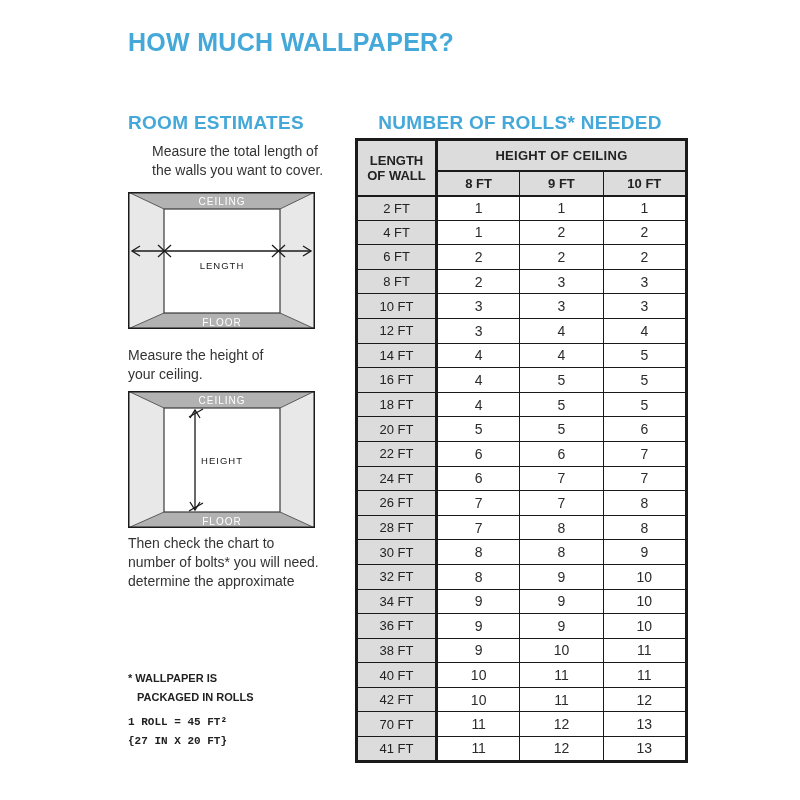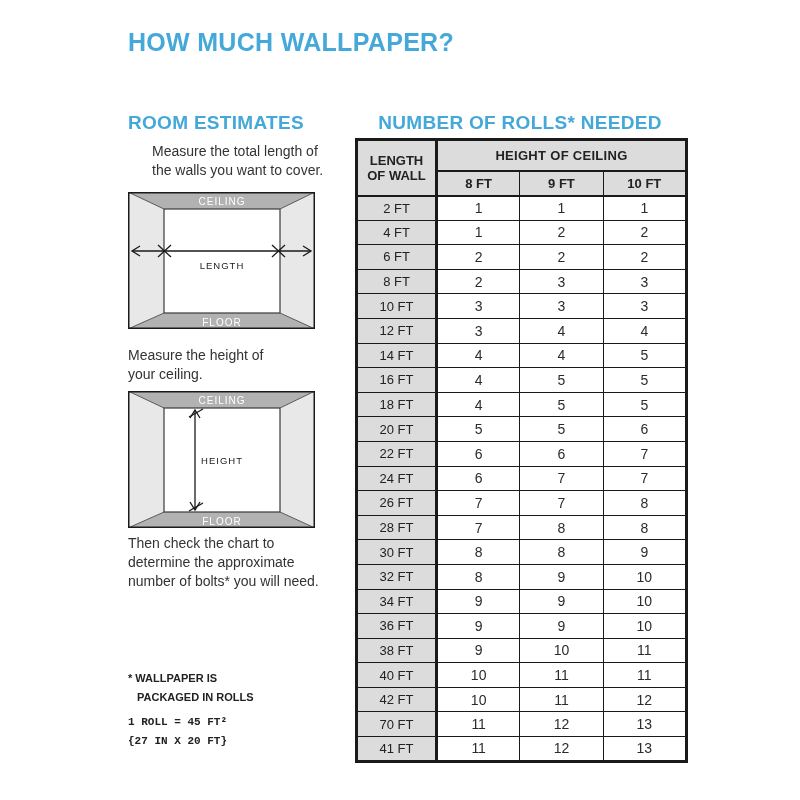--- a/index.html
+++ b/index.html
@@ -102,22 +102,22 @@
       <polyline points="62,27 67,19 72,27"></polyline>
       <polyline points="62,111 67,119 72,111"></polyline>
       <line x1="61" y1="26" x2="75" y2="18"></line>
       <line x1="61" y1="120" x2="75" y2="112"></line>
     </g>
     <text x="94" y="73" font-size="9.5" fill="#1a1a1a" text-anchor="middle" letter-spacing="1">HEIGHT</text>
   </svg>
 
   <div class="abs body-text" id="step3">
     <div>Then check the chart to</div>
+    <div>number of bolts* you will need.</div>
     <div>determine the approximate</div>
-    <div>number of bolts* you will need.</div>
   </div>
 
   <div class="abs note" id="note1">
     <div>* WALLPAPER IS</div>
     <div class="line-indent">PACKAGED IN ROLLS</div>
   </div>
 
   <div class="abs note" id="note2">
     <div>1 ROLL = 45 FT²</div>
     <div>{27 IN X 20 FT}</div>

